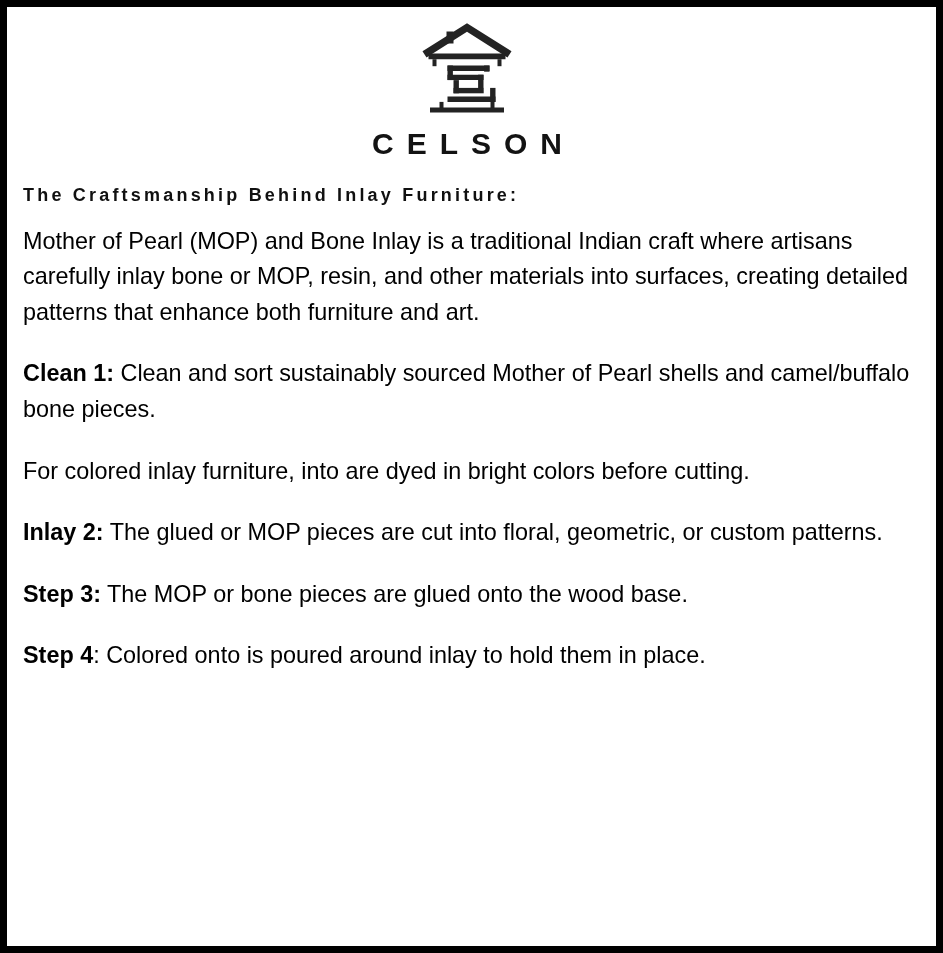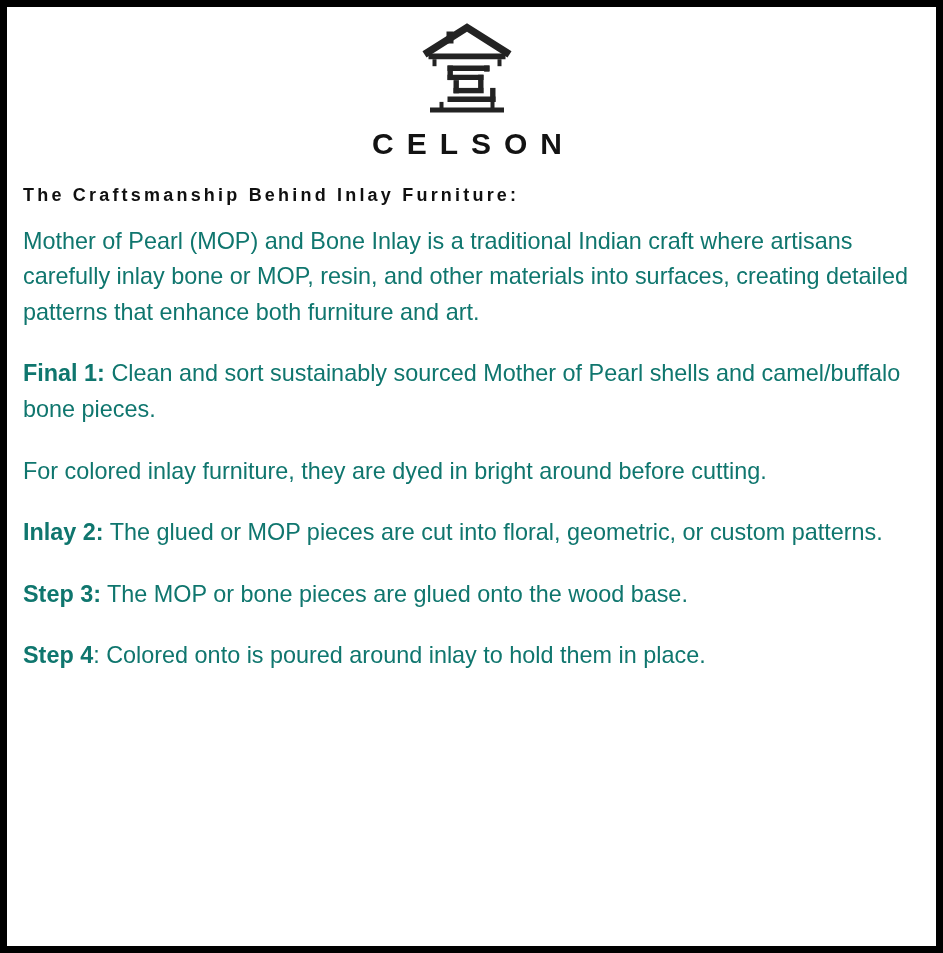--- a/index.html
+++ b/index.html
@@ -56,21 +56,21 @@
     letter-spacing: 3.2px;
     color: #101010;
     line-height: 1.2;
     white-space: nowrap;
   }
 
   
   .body-copy {
     margin: 0 0 0 7px;
     padding-top: 17px;
-    color: #0f766e;
+    color: #000000;
     font-size: 23.4px;
     line-height: 35.6px;
   }
   .para {
     margin: 0 0 26px 0;
   }
   .para:last-child {
     margin-bottom: 0;
   }
   .step-label {
@@ -123,24 +123,24 @@
       <div class="brand-name">CELSON</div>
     </div>
 
     <h1 class="doc-heading">The Craftsmanship Behind Inlay Furniture:</h1>
 
     <div class="body-copy">
 
       <p class="para">Mother of Pearl (MOP) and Bone Inlay is a traditional Indian craft where artisans carefully inlay bone or MOP, resin, and other materials into surfaces, creating detailed patterns that enhance both furniture and art.</p>
 
       <p class="para">
-        <span class="step-label">Final 1:</span><span> Clean and sort sustainably sourced Mother of Pearl shells and camel/buffalo bone pieces.</span>
+        <span class="step-label">Clean 1:</span><span> Clean and sort sustainably sourced Mother of Pearl shells and camel/buffalo bone pieces.</span>
       </p>
 
-      <p class="para">For colored inlay furniture, they are dyed in bright around before cutting.</p>
+      <p class="para">For colored inlay furniture, into are dyed in bright colors before cutting.</p>
 
       <p class="para">
         <span class="step-label">Inlay 2:</span><span> The glued or MOP pieces are cut into floral, geometric, or custom patterns.</span>
       </p>
 
       <p class="para">
         <span class="step-label">Step 3:</span><span> The MOP or bone pieces are glued onto the wood base.</span>
       </p>
 
       <p class="para">

